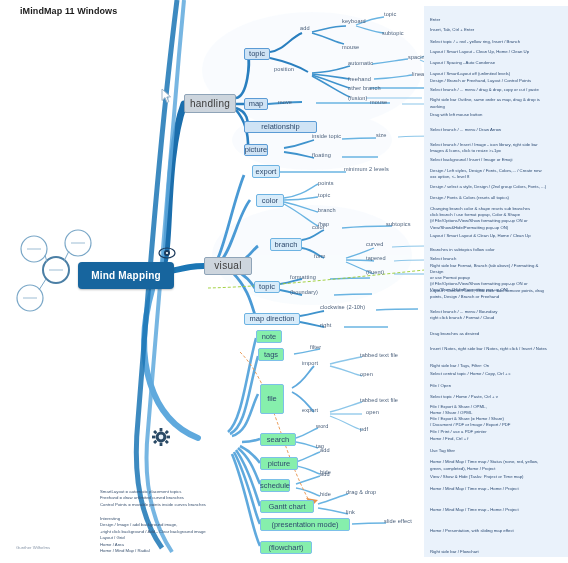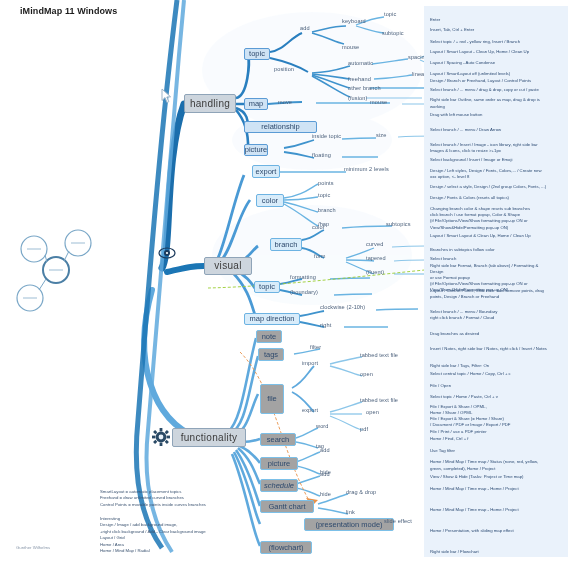--- a/index.html
+++ b/index.html
@@ -28,21 +28,21 @@
     display:flex;align-items:center;justify-content:center;
     white-space:nowrap;padding:2px 4px;
     background:#cfe3f5;
   }
   .node.l1{
     font-size:10px;color:#3c3c3c;background:#cdd5dd;border-color:#8fa4b8;
     border-radius:2px;padding:3px 8px;letter-spacing:.3px;
   }
   .node.l2{background:#cfe3f5;border-color:#5b9bd5;}
   .node.l2b{background:#d8ecfa;border-color:#6db3e2;}
-  .node.pale{background:#a3a3a3;border-color:#7cc0e8;}
+  .node.pale{background:#86efac;border-color:#7cc0e8;}
 
   
   #root{
     position:absolute;left:66px;top:262px;width:96px;height:27px;
     background:#17659e;border-radius:4px;color:#fff;font-size:10px;
     font-weight:bold;display:flex;align-items:center;justify-content:center;
     letter-spacing:.2px;box-shadow:0 1px 2px rgba(0,0,0,.25);
   }
 
   
@@ -240,42 +240,42 @@
   </svg>
 
   <svg class="icon" style="left:149px;top:88px;width:12px;height:16px;" viewBox="0 0 12 16">
     <path d="M1,1 L1,12.5 L4,9.6 L6,14.5 L7.8,13.7 L5.8,9 L9.6,8.8 Z" fill="#ffffff" stroke="#9bb3c7" stroke-width="1"></path>
   </svg>
 
   <div class="node l1" style="left:172px;top:94px;width:52px;height:19px;">handling</div>
 
   <div class="node l1" style="left:192px;top:257px;width:48px;height:18px;">visual</div>
 
-  <div class="node l1" style="left:160px;top:428px;width:74px;height:19px;">functionality</div>
-
+
+  <div id="root">Mind Mapping</div>
 
   <div class="node l2" style="left:232px;top:48px;width:26px;height:12px;">topic</div>
   <div class="node l2" style="left:232px;top:98px;width:24px;height:12px;">map</div>
   <div class="node l2" style="left:232px;top:121px;width:73px;height:12px;">relationship</div>
   <div class="node l2" style="left:232px;top:144px;width:24px;height:12px;">picture</div>
 
   <div class="node l2b" style="left:240px;top:165px;width:28px;height:13px;">export</div>
   <div class="node l2b" style="left:244px;top:194px;width:28px;height:13px;">color</div>
   <div class="node l2b" style="left:258px;top:238px;width:32px;height:13px;">branch</div>
   <div class="node l2b" style="left:242px;top:281px;width:26px;height:12px;">topic</div>
   <div class="node l2b" style="left:232px;top:313px;width:56px;height:12px;">map direction</div>
 
   <div class="node pale" style="left:244px;top:330px;width:26px;height:13px;">note</div>
   <div class="node pale" style="left:246px;top:348px;width:26px;height:13px;">tags</div>
   <div class="node pale" style="left:248px;top:384px;width:24px;height:30px;">file</div>
   <div class="node pale" style="left:248px;top:433px;width:36px;height:13px;">search</div>
   <div class="node pale" style="left:248px;top:457px;width:38px;height:13px;">picture</div>
-  <div class="node pale" style="left:248px;top:479px;width:38px;height:13px;font-style:italic;">schedule</div>
+  <div class="node pale" style="left:248px;top:479px;width:30px;height:13px;">schedule</div>
   <div class="node pale" style="left:248px;top:500px;width:54px;height:13px;text-align:center;">Gantt chart</div>
-  <div class="node pale" style="left:248px;top:518px;width:90px;height:13px;margin-left:44px;">(presentation mode)</div>
+  <div class="node pale" style="left:248px;top:518px;width:90px;height:13px;">(presentation mode)</div>
   <div class="node pale" style="left:248px;top:541px;width:52px;height:13px;">(flowchart)</div>
 
   <div class="lbl" style="left:288px;top:25px;">add</div>
   <div class="lbl" style="left:330px;top:18px;">keyboard</div>
   <div class="lbl" style="left:330px;top:44px;">mouse</div>
   <div class="lbl" style="left:372px;top:11px;">topic</div>
   <div class="lbl" style="left:370px;top:30px;">subtopic</div>
   <div class="lbl" style="left:262px;top:66px;">position</div>
   <div class="lbl" style="left:336px;top:60px;">automatic</div>
   <div class="lbl" style="left:396px;top:54px;">spacing</div>

